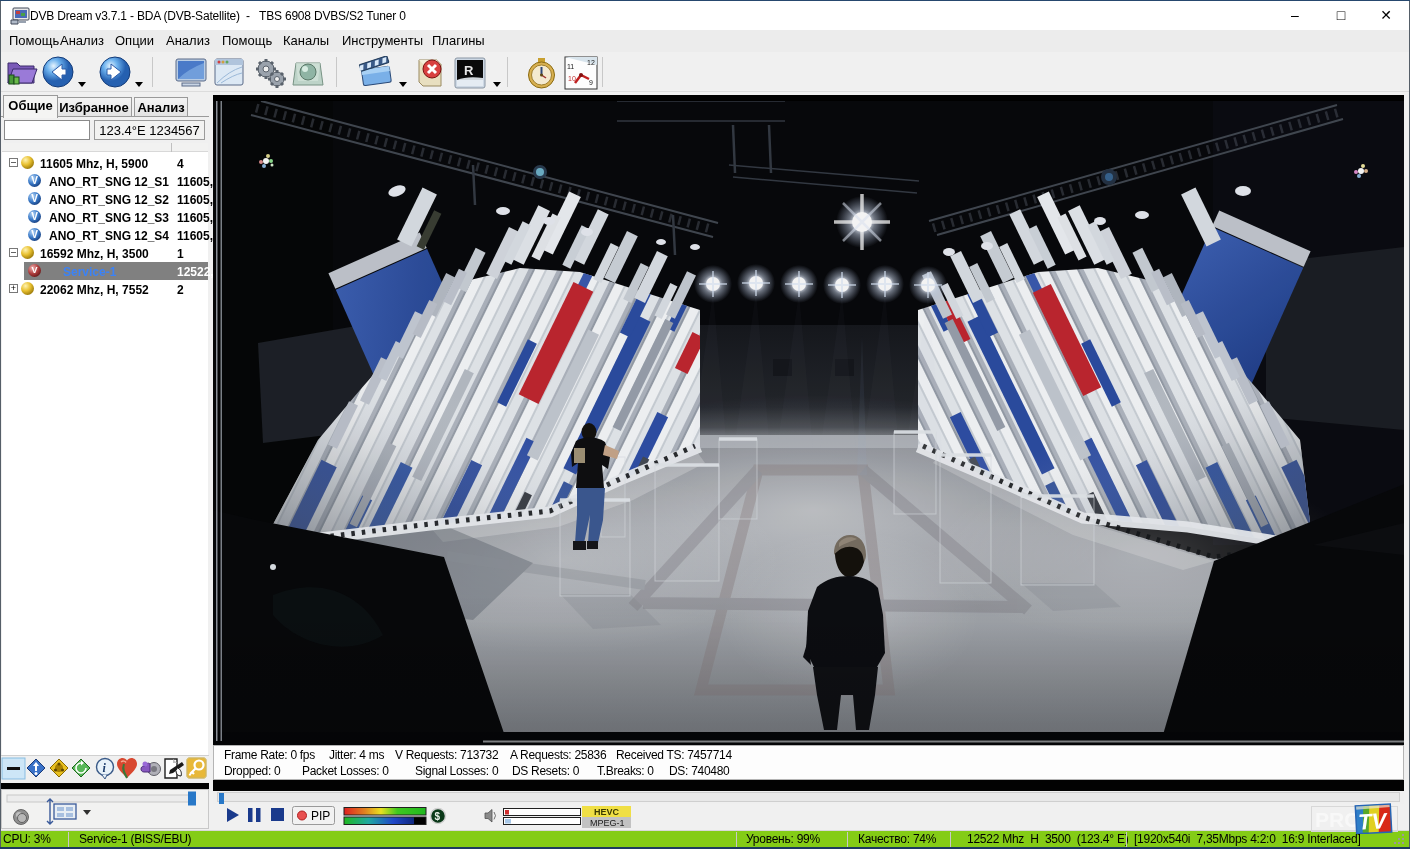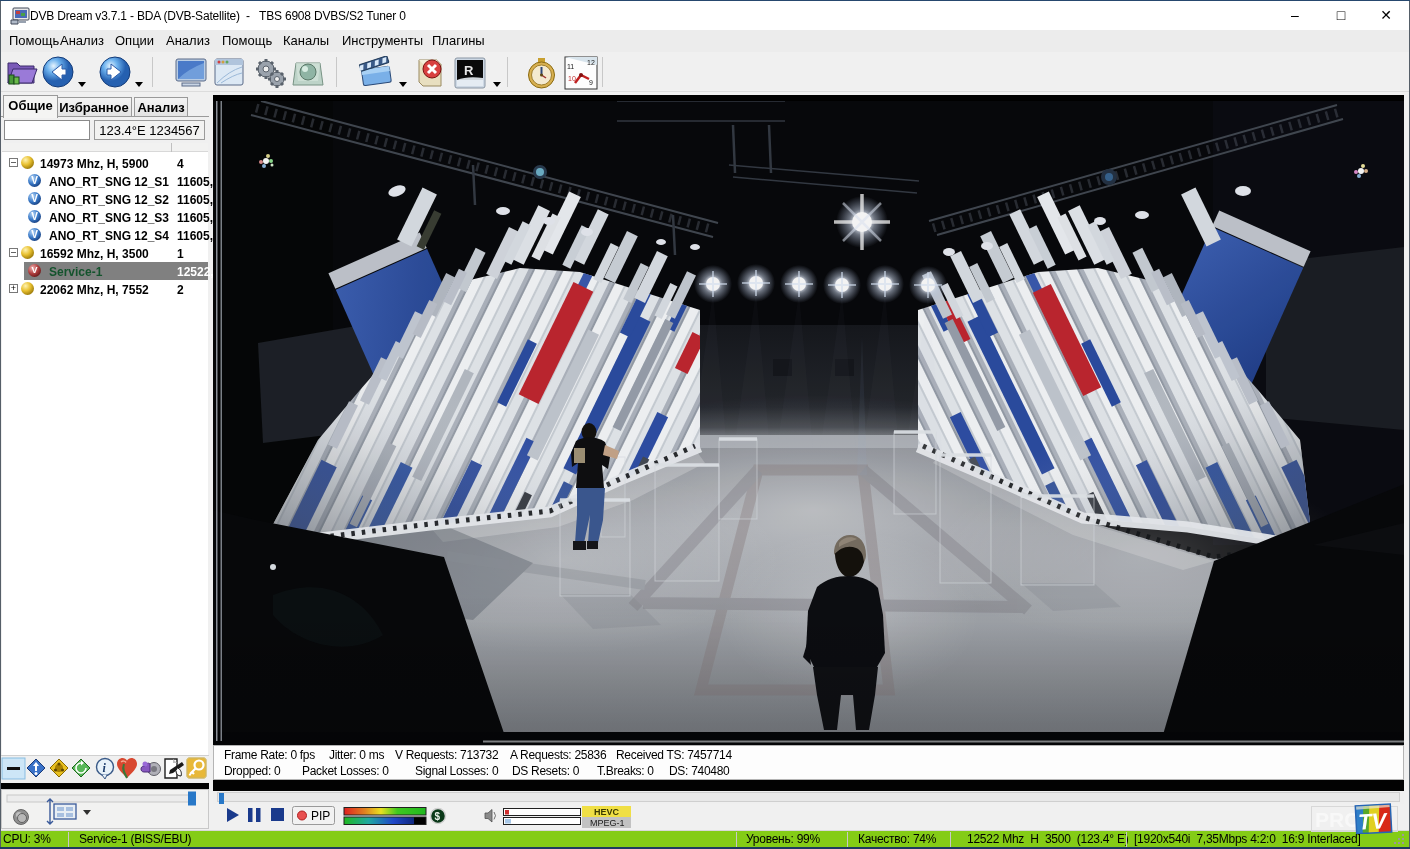--- a/index.html
+++ b/index.html
@@ -199,21 +199,21 @@
   <div id="tabline"></div>
   <div id="searchbox"></div>
   <div id="combo">123.4°E 1234567</div>
   <div id="treehead">
       <div style="position:absolute;left:169px;top:0;width:1px;height:9px;background:#c0c0c0"></div>
     </div>
   <div id="tree">
     <div class="trow" style="top:2px">
         <div class="ebox">–</div>
         <div class="sphere gold" style="left:19px"></div>
-        <div class="txt" style="left:38px">14973 Mhz, H, 5900</div>
+        <div class="txt" style="left:38px">11605 Mhz, H, 5900</div>
         <div class="num">4</div>
       </div>
     <div class="trow" style="top:20px">
         <div class="sphere vball" style="left:26px"></div>
         <div class="txt" style="left:47px">ANO_RT_SNG 12_S1</div>
         <div class="num">11605,</div>
       </div>
     <div class="trow" style="top:38px">
         <div class="sphere vball" style="left:26px"></div>
         <div class="txt" style="left:47px">ANO_RT_SNG 12_S2</div>
@@ -231,21 +231,21 @@
       </div>
     <div class="trow" style="top:92px">
         <div class="ebox">–</div>
         <div class="sphere gold" style="left:19px"></div>
         <div class="txt" style="left:38px">16592 Mhz, H, 3500</div>
         <div class="num">1</div>
       </div>
     <div class="trow" style="top:110px">
         <div id="selrow"></div>
         <div class="sphere rball" style="left:26px"></div>
-        <div class="txt" style="left:47px;color:#14532d">Service-1</div>
+        <div class="txt" style="left:61px;color:#3b82f6">Service-1</div>
         <div class="num" style="color:#fff">12522,</div>
       </div>
     <div class="trow" style="top:128px">
         <div class="ebox">+</div>
         <div class="sphere gold" style="left:19px"></div>
         <div class="txt" style="left:38px">22062 Mhz, H, 7552</div>
         <div class="num">2</div>
       </div>
   </div>
   <div id="lpicons">
@@ -826,21 +826,21 @@
       <stop offset="0" stop-color="#000" stop-opacity="0"></stop>
       <stop offset="1" stop-color="#000" stop-opacity="0.18"></stop>
     </linearGradient>
 <rect x="0" y="500" width="1191" height="150" fill="url(#vign)"></rect>
 <rect x="3" y="4" width="1.5" height="642" fill="#9aa0a8" opacity="0.9"></rect>
 <rect x="7.5" y="4" width="1.5" height="642" fill="#878d95" opacity="0.9"></rect>
 <rect x="0" y="0" width="1191" height="6" fill="#000"></rect>
 </svg>
 <div class="abs" id="stats">
   <div style="left:10px;top:2px">Frame Rate: 0 fps</div>
-  <div style="left:115px;top:2px">Jitter: 0 ms</div>
+  <div style="left:115px;top:2px">Jitter: 4 ms</div>
   <div style="left:181px;top:2px">V Requests: 713732</div>
   <div style="left:296px;top:2px">A Requests: 25836</div>
   <div style="left:402px;top:2px">Received TS: 7457714</div>
   <div style="left:10px;top:18px">Dropped: 0</div>
   <div style="left:88px;top:18px">Packet Losses: 0</div>
   <div style="left:201px;top:18px">Signal Losses: 0</div>
   <div style="left:298px;top:18px">DS Resets: 0</div>
   <div style="left:383px;top:18px">T.Breaks: 0</div>
   <div style="left:455px;top:18px">DS: 740480</div>
 </div>

